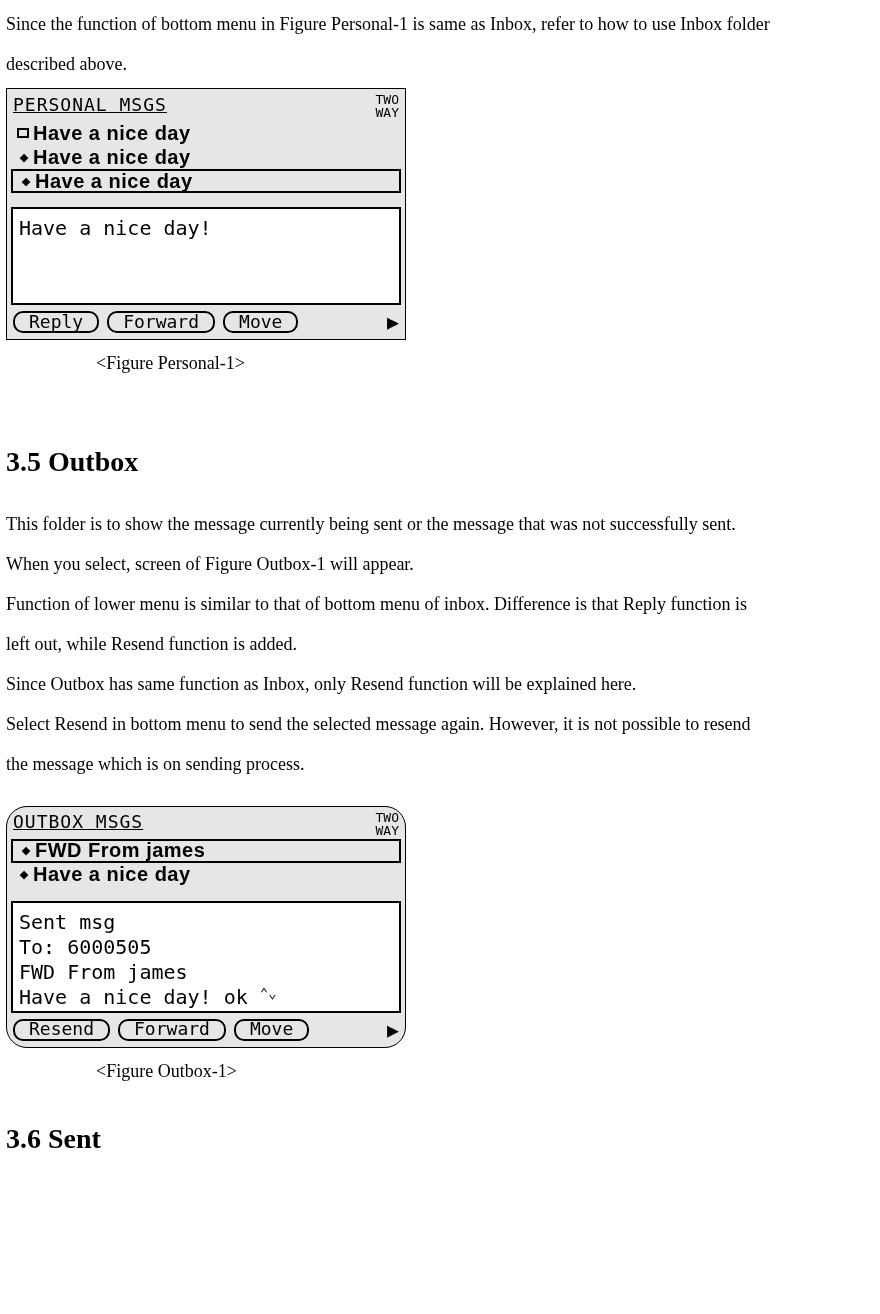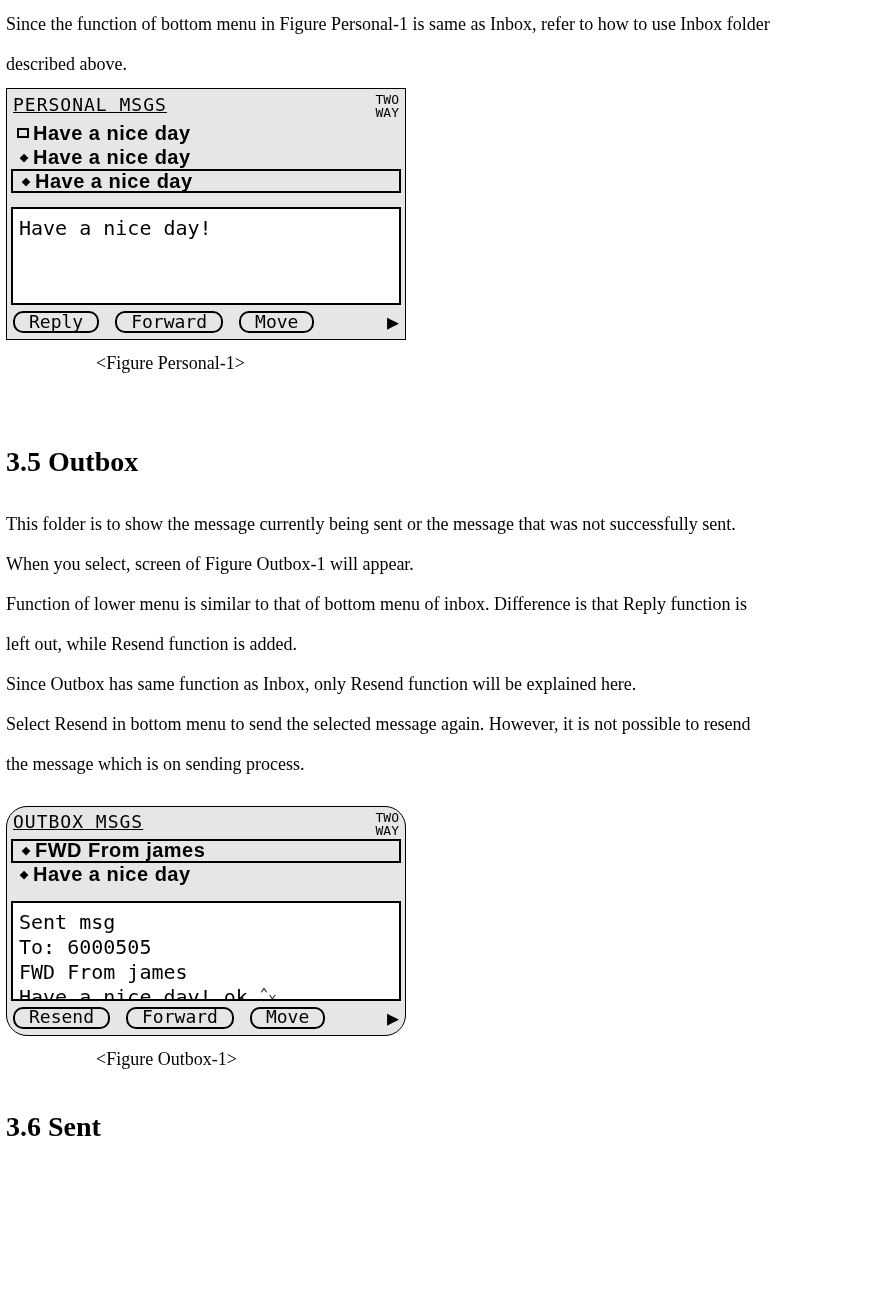--- a/index.html
+++ b/index.html
@@ -103,27 +103,27 @@
     border: 2px solid #000;
     margin-top: 14px;
     height: 98px;
     padding: 7px 6px;
     font-size: 20px;
     font-family: monospace;
     white-space: pre;
     overflow: hidden;
   }
   .d-preview.big {
-    height: 100px;
+    height: 112px;
   }
 
   .d-menu {
     display: flex;
     align-items: center;
-    gap: 16px;
+    gap: 8px;
     margin-top: 6px;
     padding: 0 2px;
   }
   .d-btn {
     border: 2px solid #000;
     border-radius: 10px;
     padding: 0 14px;
     font-family: monospace;
     font-size: 18px;
     height: 22px;

